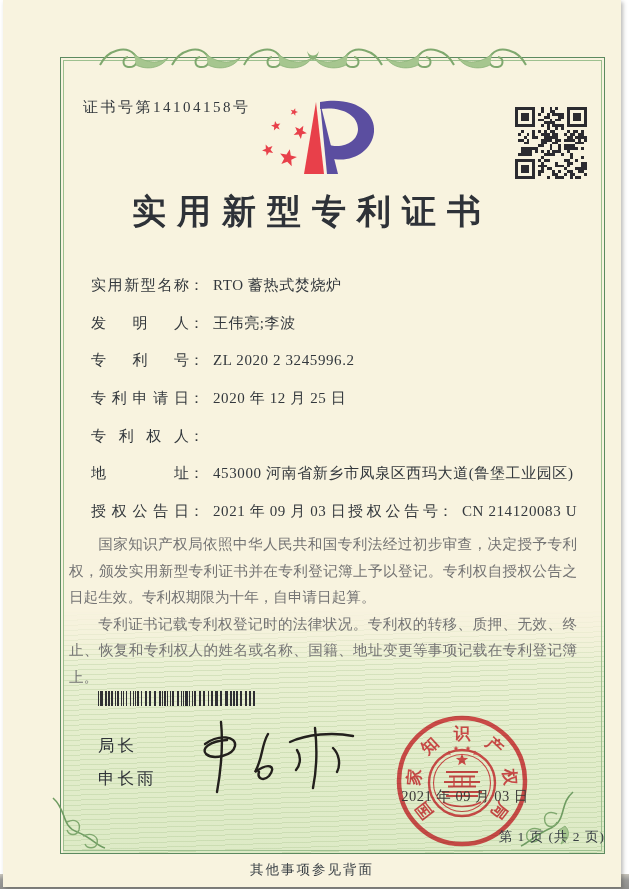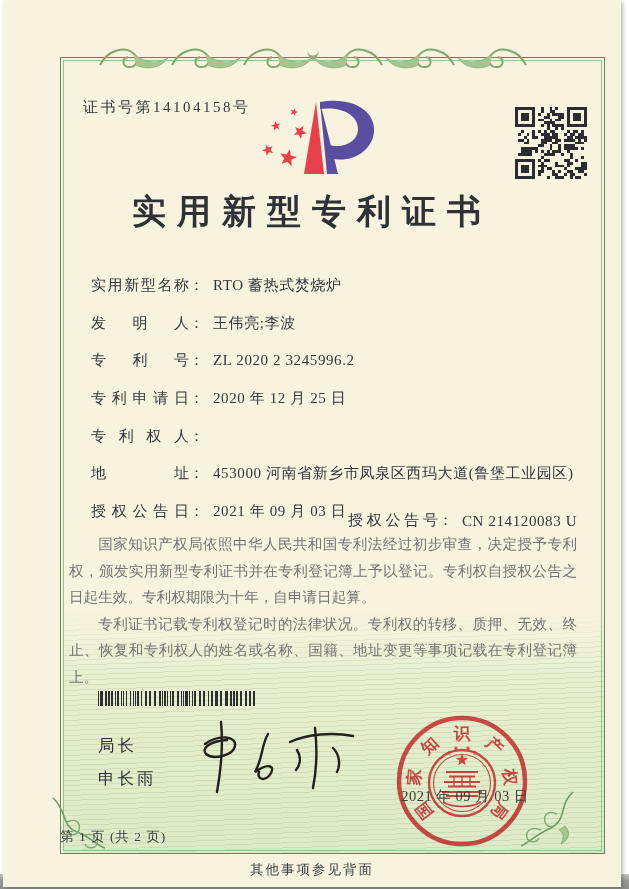--- a/index.html
+++ b/index.html
@@ -38,40 +38,40 @@
     font-size:34px; font-weight:600; color:#2e3238; letter-spacing:11px; }
 
   .fields { position:absolute; left:88px; top:267px; width:505px; font-size:15px;
     color:#33383d; }
   .row { position:relative; height:37.6px; display:flex; align-items:center;
     white-space:nowrap; }
   .f-label { display:inline-block; width:98px; text-align:justify; text-align-last:justify; }
   .f-colon { margin:0 2px 0 0; }
   .f-value { margin-left:7px; letter-spacing:.6px; }
   .grant-right { position:absolute; left:257px; top:0; height:37.6px; display:flex;
-    align-items:flex-end; }
+    align-items:center; }
   .g-label { display:inline-block; width:90px; text-align:justify; text-align-last:justify; }
 
   .paras { position:absolute; left:66px; top:531px; width:508px; font-size:14.6px;
     line-height:26.5px; color:#737373; text-align:justify; }
   .paras p { text-indent:2em; }
 
   .barcode { position:absolute; left:95px; top:691px; width:160px; height:15px; }
 
   .signer { position:absolute; left:95px; top:735px; font-size:16.5px; color:#2f3338;
     letter-spacing:3px; }
   .signer div { margin-bottom:11px; }
   .signature { position:absolute; left:188px; top:712px; width:170px; height:86px; }
 
   .seal { position:absolute; left:388px; top:710px; width:142px; height:142px;
     mix-blend-mode:multiply; opacity:.93; }
   .seal-date { position:absolute; left:396px; top:787px; width:132px; text-align:center;
     font-size:14.5px; color:#3c3a38; letter-spacing:.5px; white-space:nowrap; z-index:6; }
 
-  .page-num { position:absolute; left:57px; top:828px; width:545px; text-align:left;
+  .page-num { position:absolute; left:57px; top:828px; width:545px; text-align:right;
     font-size:13.5px; color:#383f44; letter-spacing:1px; }
   .back-note { position:absolute; left:0; top:861px; width:618px; text-align:center;
     font-size:13.5px; color:#383f44; letter-spacing:2px; }
 
   .orn-top { position:absolute; left:95px; top:41px; width:430px; height:34px; }
   .orn-bl { position:absolute; left:44px; top:788px; width:64px; height:64px; }
   .orn-br { position:absolute; left:510px; top:786px; width:66px; height:66px; }
 </style>
 </head>
 <body>

